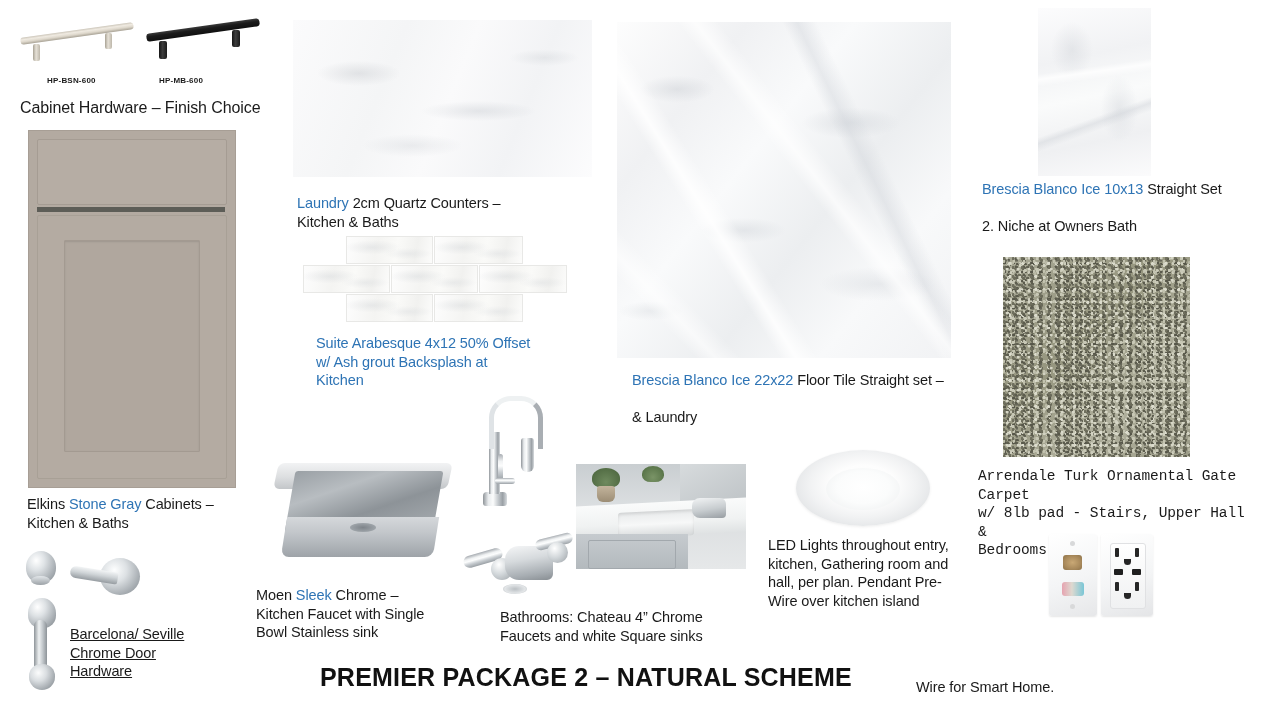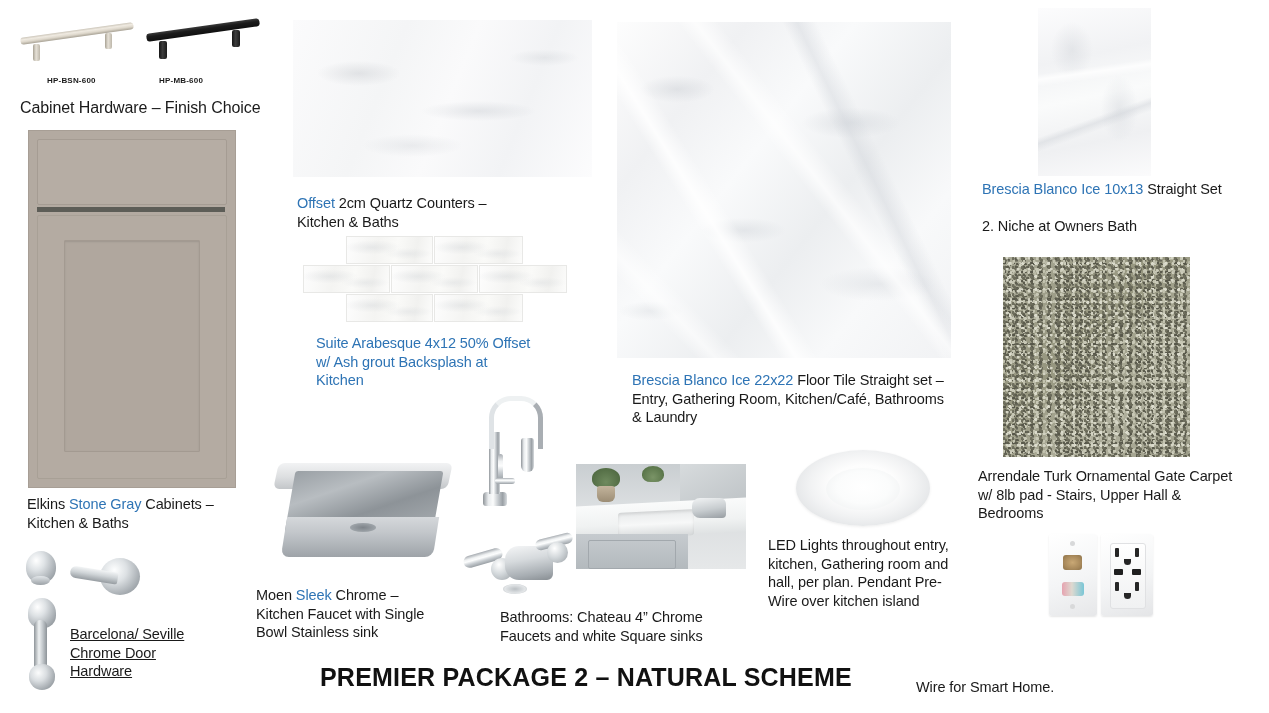--- a/index.html
+++ b/index.html
@@ -172,21 +172,21 @@
      background:radial-gradient(ellipse at 36% 34%, #fbfcfc 0%, #dadee1 34%, #a1a7ac 72%, #7a8085 100%);"></div>
 
 <div class="abs cap" style="left:70px;top:625px;width:130px;text-decoration:underline;">
   <span>Barcelona/ Seville</span><br>
   <span>Chrome Door</span><br>
   <span>Hardware</span>
 </div>
 
 <div class="swatch quartz" style="left:293px;top:20px;width:299px;height:157px;"></div>
 <div class="abs cap" style="left:297px;top:194px;width:280px;">
-  <span class="blue">Offset</span><span> 2cm Quartz Counters –</span><br>
+  <span class="blue">Laundry</span><span> 2cm Quartz Counters –</span><br>
   <span>Kitchen &amp; Baths</span>
 </div>
 
 <div class="abs" style="left:303px;top:236px;width:262px;height:85px;">
 
   <div class="backtile" style="left:43px;top:0px;width:85px;height:26px;"></div>
   <div class="backtile" style="left:131px;top:0px;width:87px;height:26px;"></div>
 
   <div class="backtile" style="left:0px;top:29px;width:85px;height:26px;"></div>
   <div class="backtile" style="left:88px;top:29px;width:85px;height:26px;"></div>
@@ -284,21 +284,21 @@
 </div>
 
 <div class="abs cap" style="left:500px;top:608px;width:240px;">
   <span>Bathrooms: Chateau 4” Chrome</span><br>
   <span>Faucets and white Square sinks</span>
 </div>
 
 <div class="swatch marble" style="left:617px;top:22px;width:334px;height:336px;"></div>
 <div class="abs cap" style="left:632px;top:371px;width:340px;">
   <span class="blue">Brescia Blanco Ice 22x22</span><span> Floor Tile Straight set  –</span><br>
-  <span>Entry, Gathering Room, Kitchen/Café, Bathrooms</span><br>
+  <br>
   <span>&amp; Laundry</span>
 </div>
 
 <div class="abs" style="left:796px;top:450px;width:134px;height:76px;border-radius:50%;
      background:radial-gradient(ellipse at 50% 46%, #ffffff 0%, #fdfdfd 34%, #f1f2f3 56%, #e2e4e6 78%, #f7f8f8 100%);
      box-shadow:0 1px 3px rgba(0,0,0,.07);"></div>
 <div class="abs" style="left:826px;top:468px;width:74px;height:42px;border-radius:50%;
      background:radial-gradient(ellipse at 50% 46%, #ffffff 0%, #fbfcfc 50%, #eceeef 100%);"></div>
 <div class="abs cap" style="left:768px;top:536px;width:200px;">
   <span>LED Lights throughout entry,</span><br>
@@ -308,21 +308,21 @@
 </div>
 
 <div class="swatch walltile" style="left:1038px;top:8px;width:113px;height:168px;"></div>
 <div class="abs cap" style="left:982px;top:180px;width:290px;">
   <span class="blue">Brescia Blanco Ice 10x13</span><span> Straight Set</span><br>
   <br>
   <span>2. Niche at Owners Bath</span>
 </div>
 
 <div class="swatch carpet" style="left:1003px;top:257px;width:187px;height:200px;"></div>
-<div class="abs cap" style="left:978px;top:467px;width:280px;">
+<div class="abs cap" style="left:978px;top:467px;width:280px;font-family:Liberation Mono, monospace;">
   <span>Arrendale Turk Ornamental Gate Carpet</span><br>
   <span>w/ 8lb pad -  Stairs, Upper Hall &amp;</span><br>
   <span>Bedrooms</span>
 </div>
 
 <div class="abs" style="left:1049px;top:534px;width:48px;height:82px;border-radius:3px;
      background:linear-gradient(160deg,#ffffff 0%,#f4f5f6 55%,#e6e7e9 100%);
      box-shadow:0 1px 2px rgba(0,0,0,.10);">
   <div class="abs" style="left:21px;top:7px;width:5px;height:5px;border-radius:50%;background:#d8d9da;"></div>
   <div class="abs" style="left:14px;top:21px;width:19px;height:15px;border-radius:3px;

